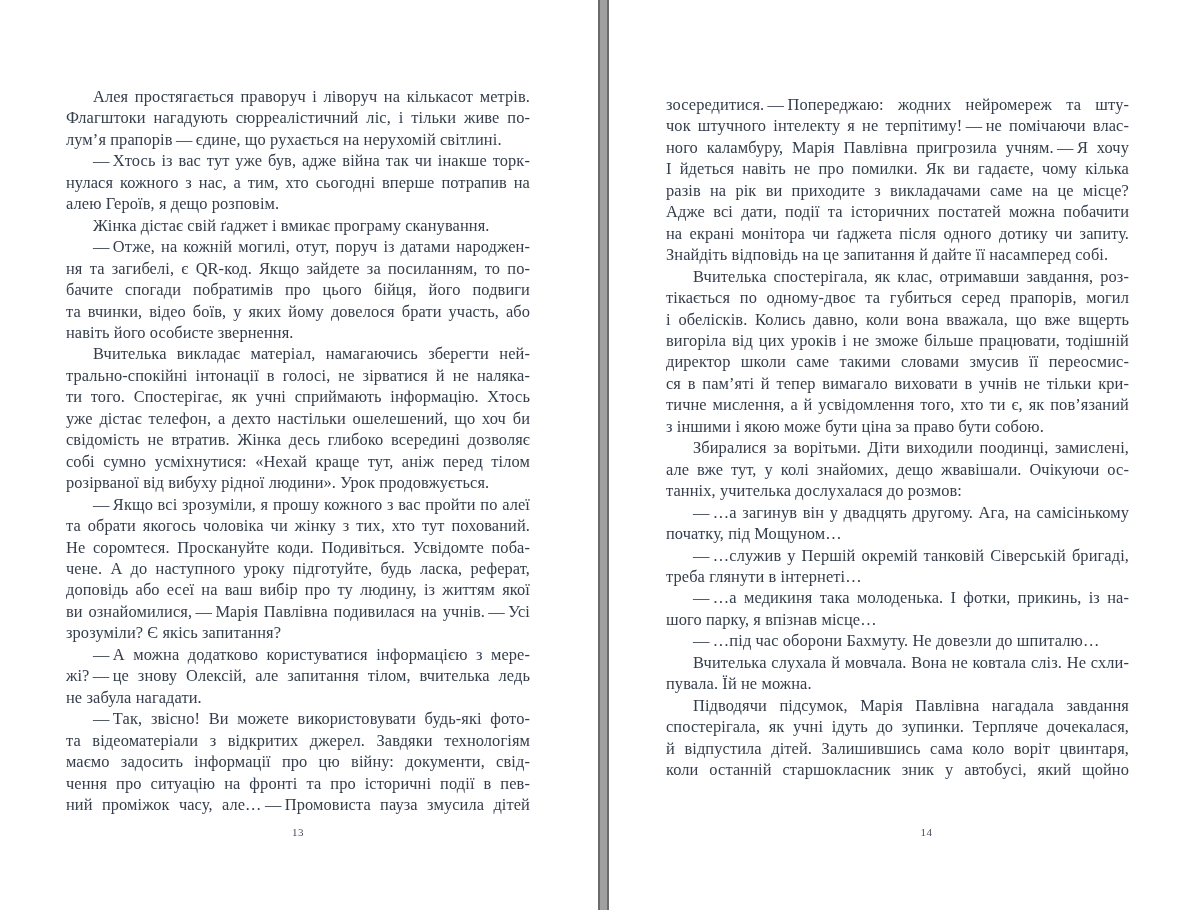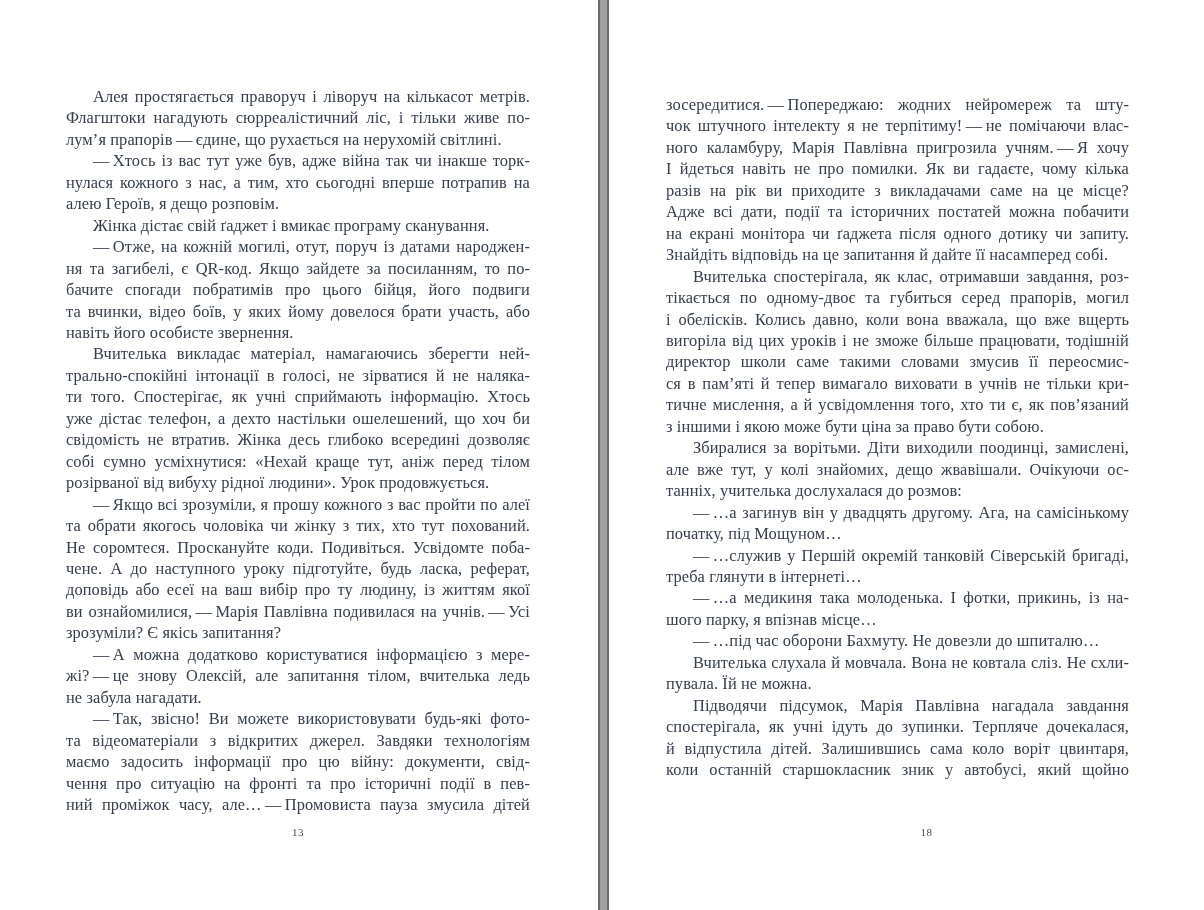--- a/index.html
+++ b/index.html
@@ -126,17 +126,17 @@
       <div class="line jl indent">Вчителька слухала й мовчала. Вона не ковтала сліз. Не схли-</div>
       <div class="line">пувала. Їй не можна.</div>
       <div class="line jl indent">Підводячи підсумок, Марія Павлівна нагадала завдання</div>
       <div class="line jl">спостерігала, як учні ідуть до зупинки. Терпляче дочекалася,</div>
       <div class="line jl">й відпустила дітей. Залишившись сама коло воріт цвинтаря,</div>
       <div class="line jl">коли останній старшокласник зник у автобусі, який щойно</div>
     </div>
 
   <div class="folio left" style="color: rgb(69, 77, 90);">13</div>
 
-  <div class="folio right" style="color: rgb(69, 77, 90);">18</div>
+  <div class="folio right" style="color: rgb(69, 77, 90);">14</div>
 
   <div class="spine" style="background: rgb(160, 160, 160); border-left-color: rgb(107, 107, 107); border-right-color: rgb(107, 107, 107);"></div>
 
 </div>
 
 </body></html>

